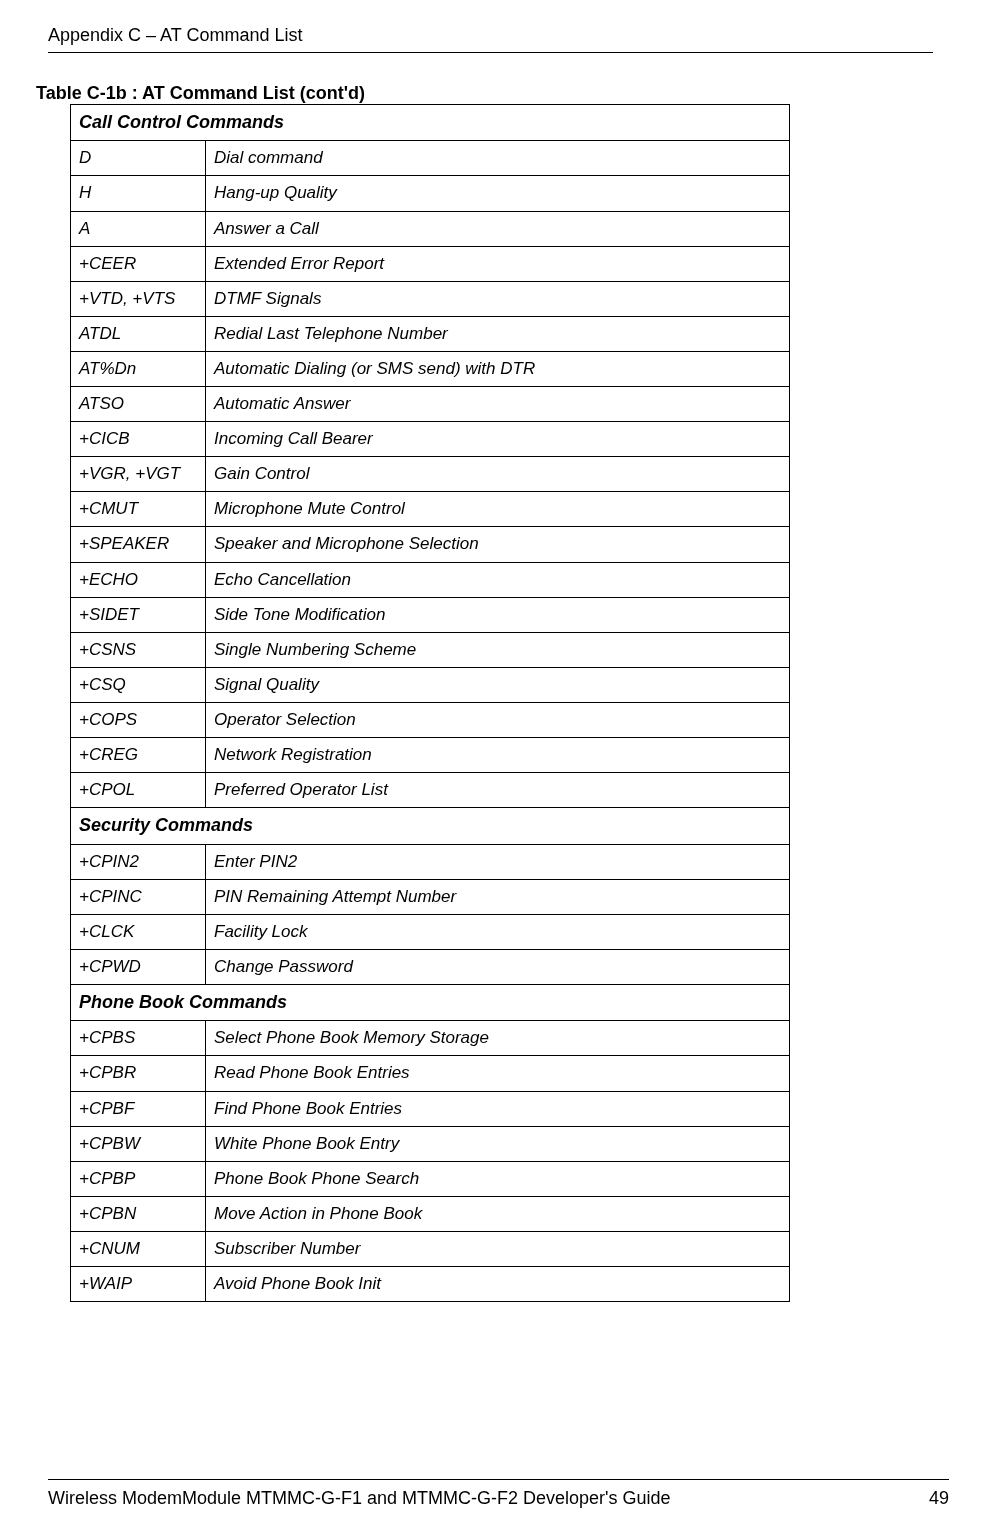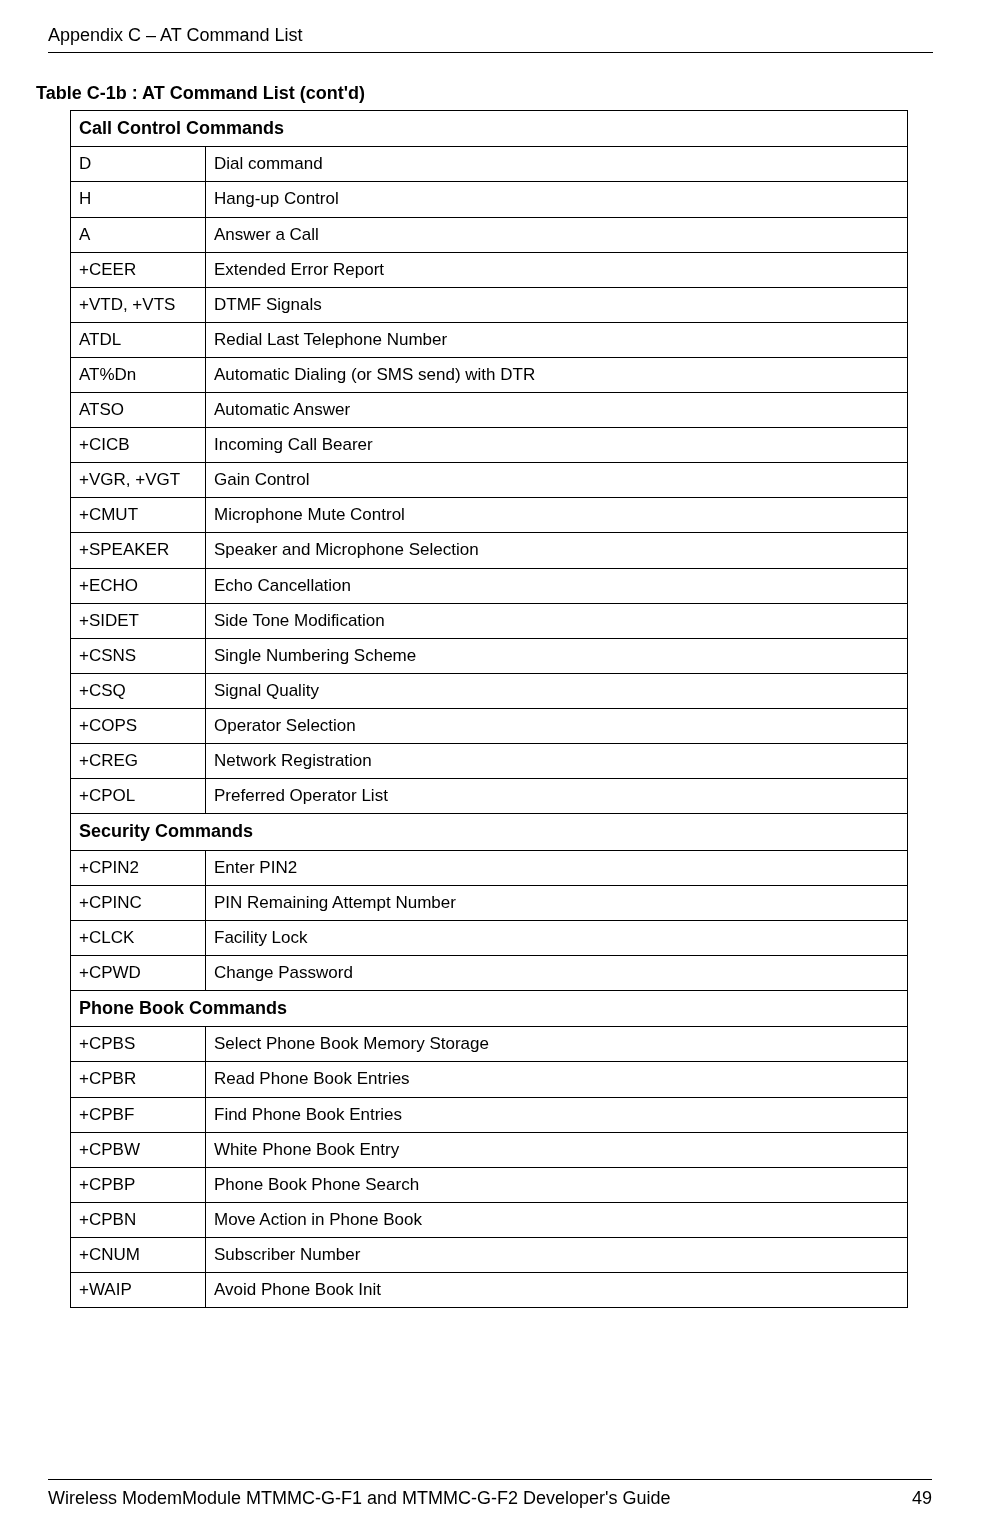--- a/index.html
+++ b/index.html
@@ -21,48 +21,49 @@
       margin-bottom: 6px;
       padding-right: 2px;
     }
     .header-line {
       border-bottom: 1.5px solid #000;
       margin-bottom: 30px;
     }
     .table-title {
       font-size: 18px;
       font-weight: bold;
-      margin-bottom: 6px;
+      margin-bottom: 0;
       margin-left: -12px;
     }
     .command-table {
-      width: 838px;
+      width: 720px;
       margin-left: 22px;
       border-collapse: collapse;
       border: 1.5px solid #000;
+      font-style: italic;
     }
     .command-table td {
       border: 1px solid #000;
       padding: 6px 8px 6px 8px;
       font-size: 17px;
       vertical-align: top;
       line-height: 1.3;
     }
     .command-table td.cmd-col {
       width: 135px;
     }
     .command-table td.section-header {
       font-weight: bold;
       font-size: 18px;
     }
     .footer {
       position: absolute;
       bottom: 30px;
       left: 48px;
-      right: 49px;
+      right: 32px;
     }
     .footer-line {
       border-top: 1.5px solid #000;
       margin-bottom: 8px;
     }
     .footer-content {
       display: flex;
       justify-content: space-between;
       font-size: 18px;
     }
@@ -82,21 +83,21 @@
   <tbody id="table-body">
       <tr>
         <td colspan="2" class="section-header">Call Control Commands</td>
       </tr>
       <tr>
         <td class="cmd-col">D</td>
         <td>Dial command</td>
       </tr>
       <tr>
         <td class="cmd-col">H</td>
-        <td>Hang-up Control</td>
+        <td>Hang-up Quality</td>
       </tr>
       <tr>
         <td class="cmd-col">A</td>
         <td>Answer a Call</td>
       </tr>
       <tr>
         <td class="cmd-col">+CEER</td>
         <td>Extended Error Report</td>
       </tr>
       <tr>

